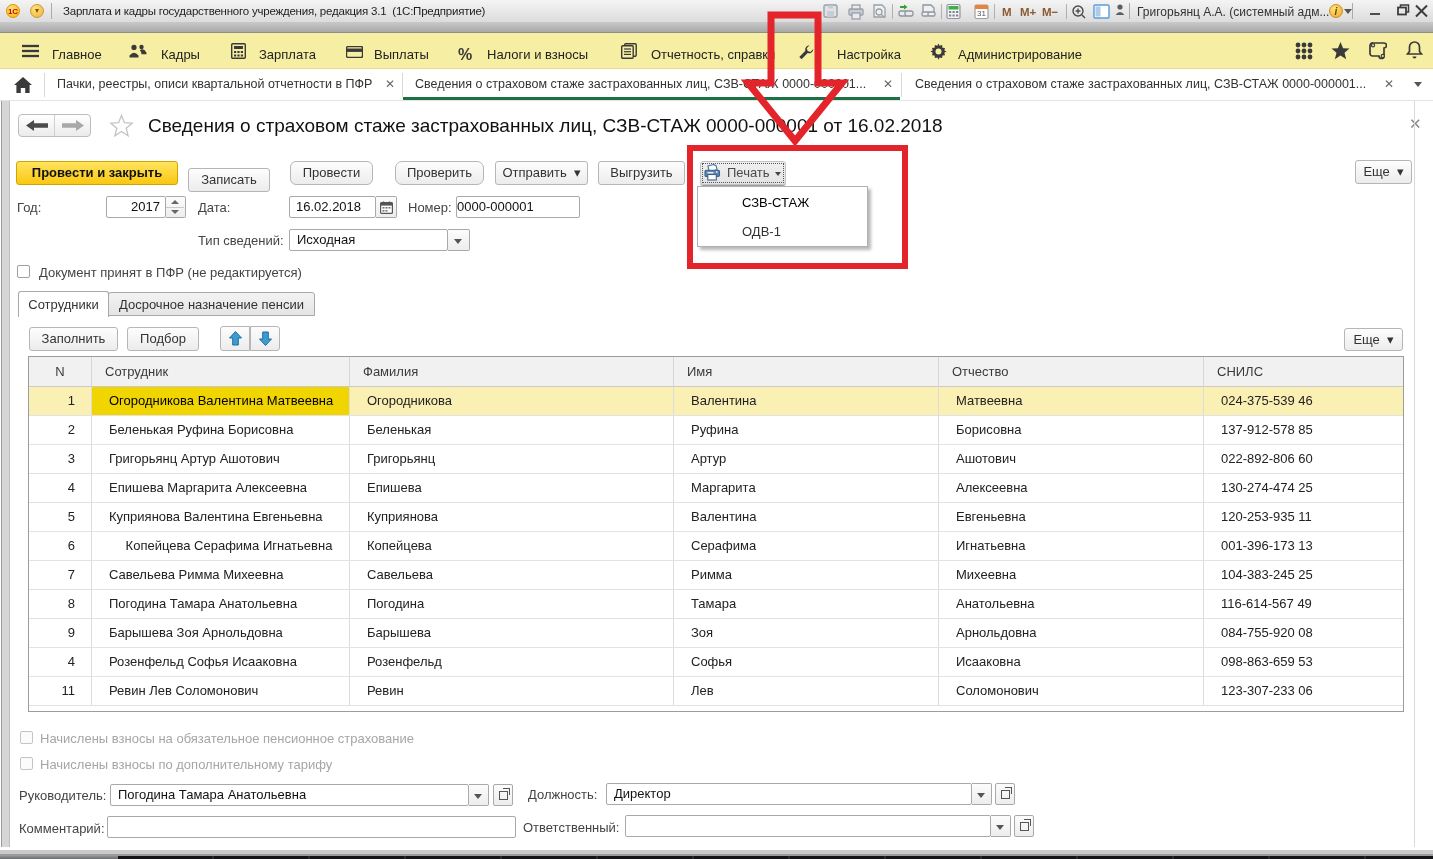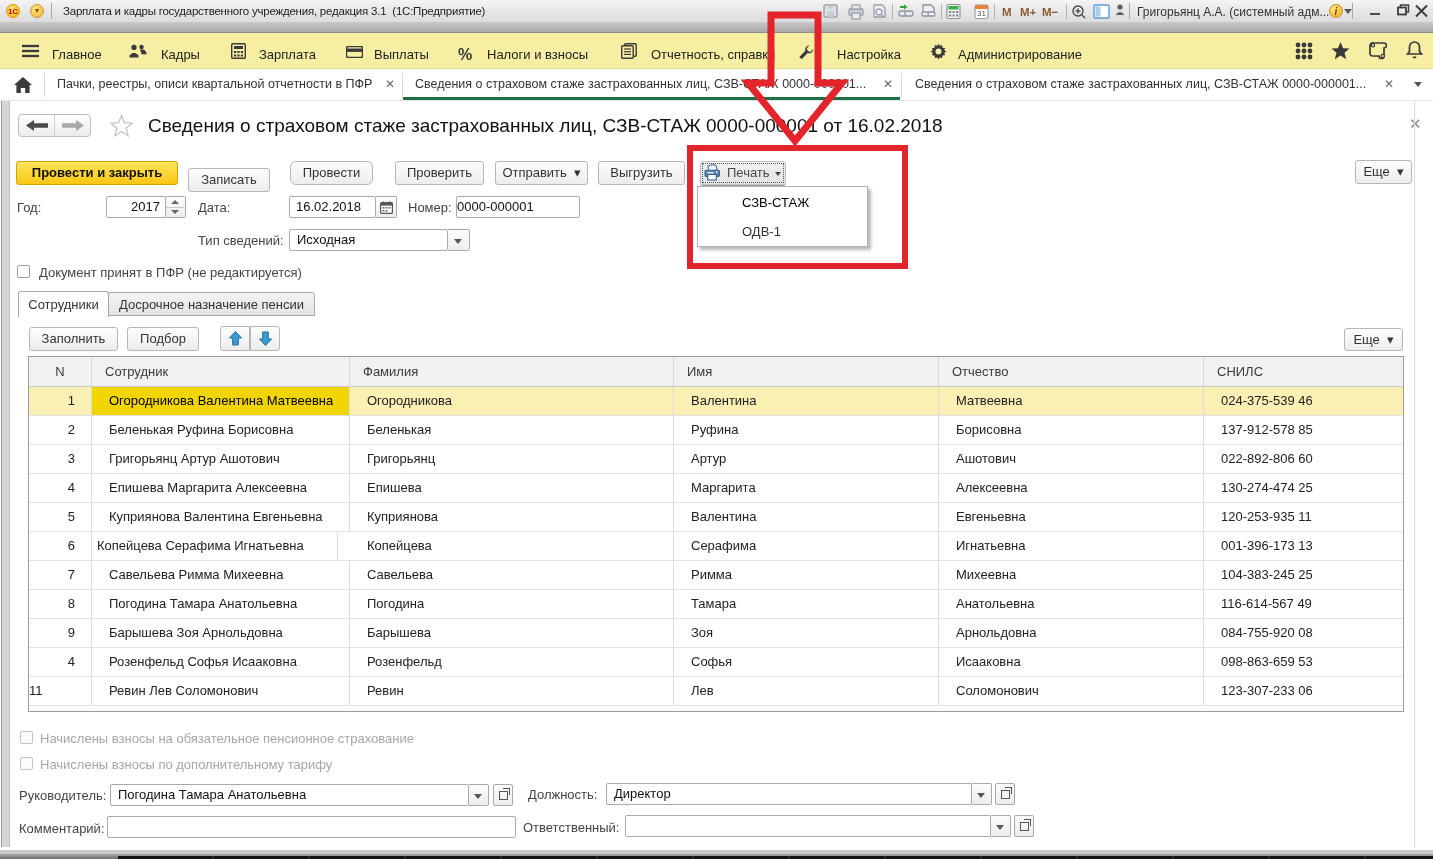--- a/index.html
+++ b/index.html
@@ -259,21 +259,21 @@
 </svg>
 <div class="abs" style="left:1409px;top:115px;font-size:15px;color:#888;">✕</div>
 <div class="abs" style="left:1414px;top:101px;width:1px;height:746px;background:#dadada;"></div>
 <div class="abs" style="left:1px;top:101px;width:9px;height:746px;background:#d6d6d6;border-right:1px solid #bdbdbd;border-left:1px solid #9d9d9d;"></div>
 </div>
 <div id="heading" class="abs">Сведения о страховом стаже застрахованных лиц, СЗВ-СТАЖ 0000-000001 от 16.02.2018</div>
 <div id="toolbar" class="abs">
 <div class="btn ybtn" style="left:16px;top:161px;width:162px;">Провести и закрыть</div>
 <div class="btn" style="left:188px;top:161px;width:82px;margin-top:7px;">Записать</div>
 <div class="btn" style="left:290px;top:161px;width:83px;border-radius:6px;">Провести</div>
-<div class="btn" style="left:395px;top:161px;width:89px;">Проверить</div>
+<div class="btn" style="left:395px;top:161px;width:89px;border-radius:7px;">Проверить</div>
 <div class="btn" style="left:495px;top:161px;width:93px;">Отправить&nbsp;&nbsp;▾</div>
 <div class="btn" style="left:598px;top:161px;width:87px;">Выгрузить</div>
 <div class="btn" style="left:700px;top:161px;width:86px;background:linear-gradient(#f0f0f0,#e3e3e3);border:1px solid #c2c2c2;box-shadow:0 1px 0 #9e9e9e;"></div>
 <div class="abs" style="left:702px;top:163px;width:82px;height:20px;border:1px dotted #555;"></div>
 <div class="abs" style="left:727px;top:165px;font-size:13px;color:#4a4a4a;">Печать</div>
 <div class="abs" style="left:775px;top:172px;width:0;height:0;border-left:3.5px solid transparent;border-right:3.5px solid transparent;border-top:4.5px solid #444;"></div>
 <svg class="abs" style="left:704px;top:164px;" width="17" height="17" viewBox="0 0 17 17">
   <g transform="rotate(-14 8 4)">
         <path d="M4.5 1 h6 l2 2 v4 h-8 z" fill="#fff" stroke="#47729c" stroke-width="1.1"></path>
       </g>
@@ -381,21 +381,21 @@
 <div class="tr" style="top:116px;background:#fff;">
 <div class="td" style="left:0px;width:63px;text-align:right;padding-right:16px;">5</div>
 <div class="td" style="left:63px;width:258px;padding-left:17px;">Куприянова Валентина Евгеньевна</div>
 <div class="td" style="left:321px;width:324px;padding-left:17px;">Куприянова</div>
 <div class="td" style="left:645px;width:265px;padding-left:17px;">Валентина</div>
 <div class="td" style="left:910px;width:265px;padding-left:17px;">Евгеньевна</div>
 <div class="td" style="left:1175px;width:199px;padding-left:17px;border-right:none;">120-253-935 11</div>
 </div>
 <div class="tr" style="top:145px;background:#fff;">
 <div class="td" style="left:0px;width:63px;text-align:right;padding-right:16px;">6</div>
-<div class="td" style="left:51px;width:258px;padding-left:17px;">Копейцева Серафима Игнатьевна</div>
+<div class="td" style="left:63px;width:258px;padding-left:17px;text-align:center;">Копейцева Серафима Игнатьевна</div>
 <div class="td" style="left:321px;width:324px;padding-left:17px;">Копейцева</div>
 <div class="td" style="left:645px;width:265px;padding-left:17px;">Серафима</div>
 <div class="td" style="left:910px;width:265px;padding-left:17px;">Игнатьевна</div>
 <div class="td" style="left:1175px;width:199px;padding-left:17px;border-right:none;">001-396-173 13</div>
 </div>
 <div class="tr" style="top:174px;background:#fff;">
 <div class="td" style="left:0px;width:63px;text-align:right;padding-right:16px;">7</div>
 <div class="td" style="left:63px;width:258px;padding-left:17px;">Савельева Римма Михеевна</div>
 <div class="td" style="left:321px;width:324px;padding-left:17px;">Савельева</div>
 <div class="td" style="left:645px;width:265px;padding-left:17px;">Римма</div>
@@ -420,21 +420,21 @@
 </div>
 <div class="tr" style="top:261px;background:#fff;">
 <div class="td" style="left:0px;width:63px;text-align:right;padding-right:16px;">4</div>
 <div class="td" style="left:63px;width:258px;padding-left:17px;">Розенфельд Софья Исааковна</div>
 <div class="td" style="left:321px;width:324px;padding-left:17px;">Розенфельд</div>
 <div class="td" style="left:645px;width:265px;padding-left:17px;">Софья</div>
 <div class="td" style="left:910px;width:265px;padding-left:17px;">Исааковна</div>
 <div class="td" style="left:1175px;width:199px;padding-left:17px;border-right:none;">098-863-659 53</div>
 </div>
 <div class="tr" style="top:290px;background:#fff;">
-<div class="td" style="left:0px;width:63px;padding-right:16px;">11</div>
+<div class="td" style="left:0px;width:63px;text-align:right;padding-right:16px;">11</div>
 <div class="td" style="left:63px;width:258px;padding-left:17px;">Ревин Лев Соломонович</div>
 <div class="td" style="left:321px;width:324px;padding-left:17px;">Ревин</div>
 <div class="td" style="left:645px;width:265px;padding-left:17px;">Лев</div>
 <div class="td" style="left:910px;width:265px;padding-left:17px;">Соломонович</div>
 <div class="td" style="left:1175px;width:199px;padding-left:17px;border-right:none;">123-307-233 06</div>
 </div>
 </div>
 <div id="bottomsec" class="abs">
 <div class="abs" style="left:20px;top:731px;width:13px;height:13px;border:1px solid #c4c4c4;border-radius:2px;background:#fbfbfb;"></div>
 <div class="lbl" style="left:40px;top:731px;color:#a6a6a6;">Начислены взносы на обязательное пенсионное страхование</div>

